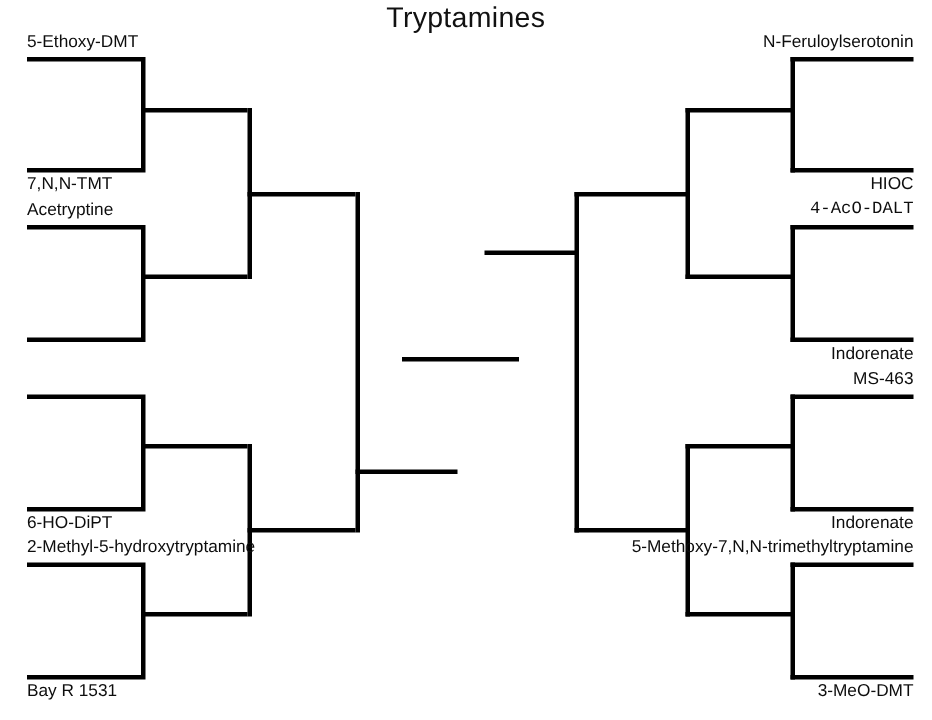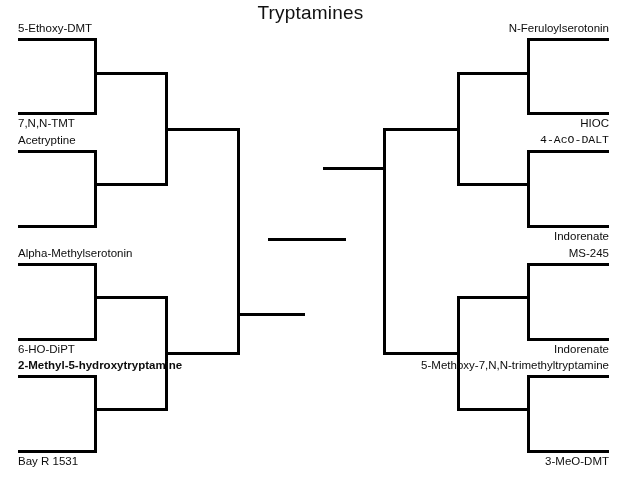--- a/index.html
+++ b/index.html
@@ -80,23 +80,22 @@
   <div class="hline" style="left:165px; top:128px; width:72px;"></div>
   <div class="hline" style="left:165px; top:352px; width:72px;"></div>
 
   <div class="vline" style="left:237px; top:128px; height:227px;"></div>
 
   <div class="hline" style="left:237px; top:313px; width:68px;"></div>
 
   <div class="lbl left" style="left:18px; top:22px;">5-Ethoxy-DMT</div>
   <div class="lbl left" style="left:18px; top:117px;">7,N,N-TMT</div>
   <div class="lbl left" style="left:18px; top:134px;">Acetryptine</div>
-  <div class="lbl left" style="left:18px; top:247px;">Alpha-Methylserotonin</div>
   <div class="lbl left" style="left:18px; top:343px;">6-HO-DiPT</div>
-  <div class="lbl left" style="left:18px; top:359px;font-weight:bold;">2-Methyl-5-hydroxytryptamine</div>
+  <div class="lbl left" style="left:18px; top:359px;">2-Methyl-5-hydroxytryptamine</div>
   <div class="lbl left" style="left:18px; top:455px;">Bay R 1531</div>
 
   <div class="hline" style="left:268px; top:238px; width:78px;"></div>
 
   <div class="hline" style="left:527px; top:38px;  width:82px;"></div>
   <div class="hline" style="left:527px; top:112px; width:82px;"></div>
   <div class="hline" style="left:527px; top:150px; width:82px;"></div>
   <div class="hline" style="left:527px; top:225px; width:82px;"></div>
   <div class="hline" style="left:527px; top:263px; width:82px;"></div>
   <div class="hline" style="left:527px; top:338px; width:82px;"></div>
@@ -120,18 +119,18 @@
   <div class="hline" style="left:383px; top:352px; width:77px;"></div>
 
   <div class="vline" style="left:383px; top:128px; height:227px;"></div>
 
   <div class="hline" style="left:323px; top:167px; width:63px;"></div>
 
   <div class="lbl right" style="right:12px; top:22px;">N-Feruloylserotonin</div>
   <div class="lbl right" style="right:12px; top:117px;">HIOC</div>
   <div class="lbl right" style="right:12px; top:134px;font-family:Liberation Mono, monospace;">4-AcO-DALT</div>
   <div class="lbl right" style="right:12px; top:230px;">Indorenate</div>
-  <div class="lbl right" style="right:12px; top:247px;">MS-245</div>
+  <div class="lbl right" style="right:12px; top:247px;">MS-463</div>
   <div class="lbl right" style="right:12px; top:343px;">Indorenate</div>
   <div class="lbl right" style="right:12px; top:359px;">5-Methoxy-7,N,N-trimethyltryptamine</div>
   <div class="lbl right" style="right:12px; top:455px;">3-MeO-DMT</div>
 
 </div>
 
 </body></html>

